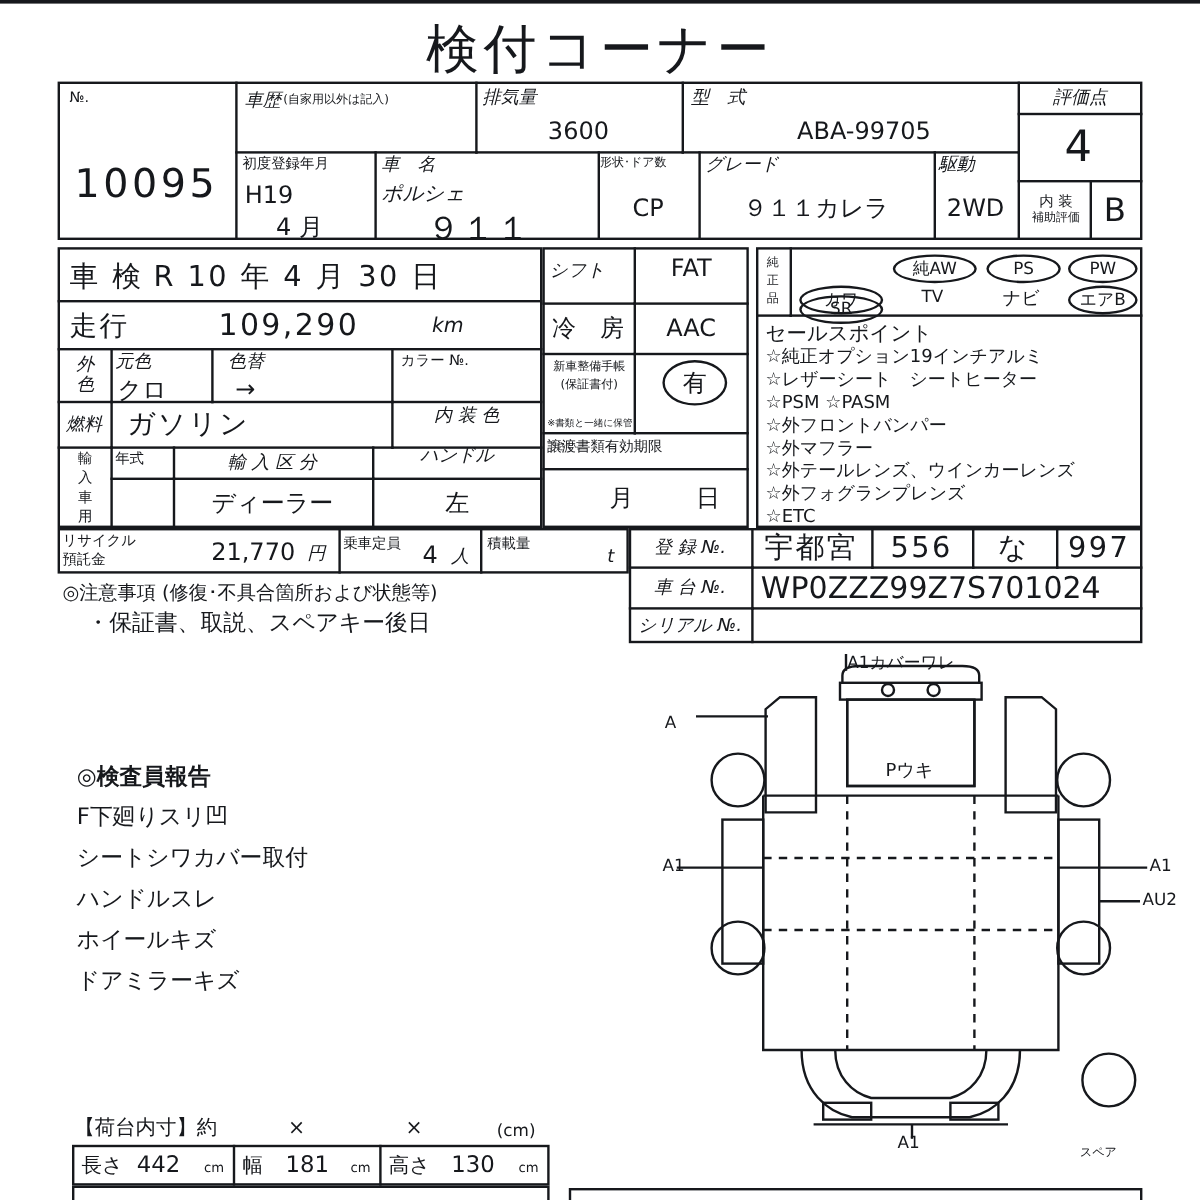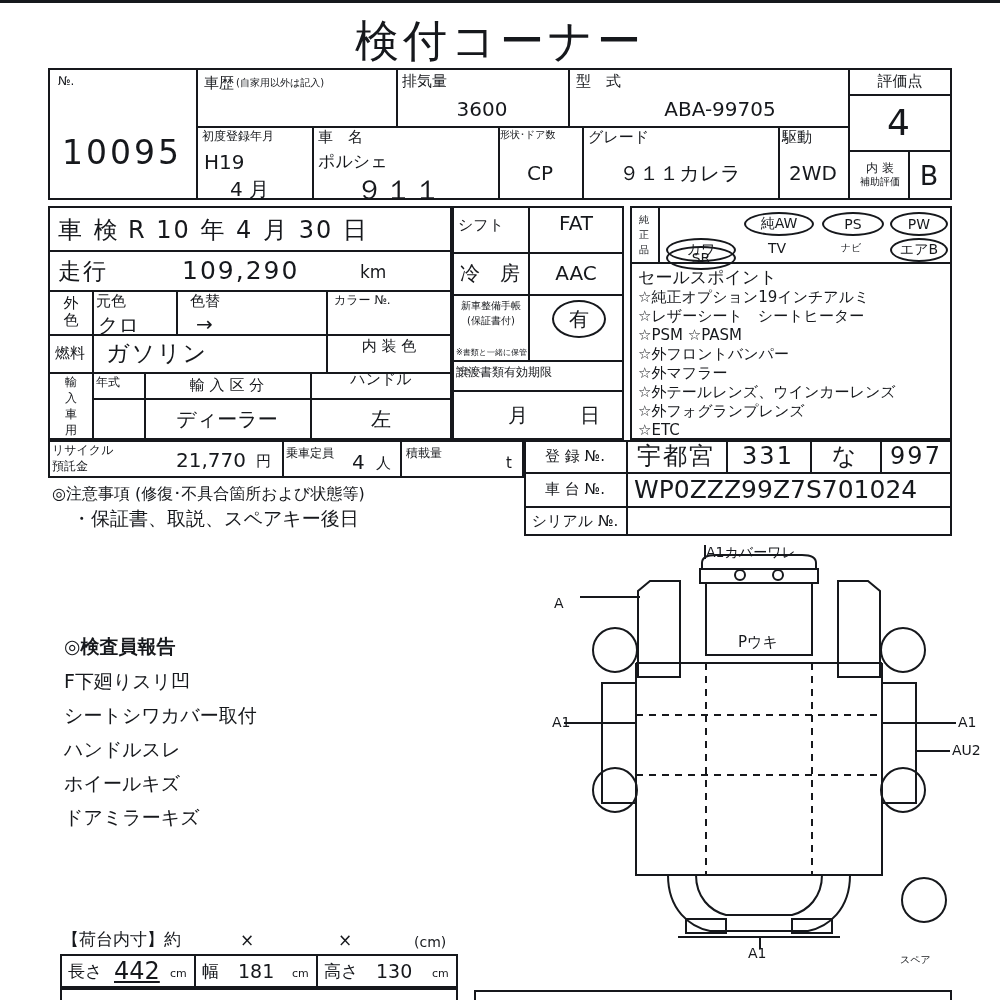--- a/index.html
+++ b/index.html
@@ -15,21 +15,21 @@
   .abs{position:absolute;}
   .bd{border:2px solid #16181c;box-sizing:border-box;}
   .bdb{border-bottom:2px solid #16181c;}
   .bdr{border-right:2px solid #16181c;}
   .c{display:flex;align-items:center;}
   .cc{display:flex;align-items:center;justify-content:center;}
   .title{
     font-size:44px;letter-spacing:4px;font-weight:500;
     text-align:center;width:100%;
   }
-  .lbl{font-size:15px;}
+  .lbl{font-size:15px;font-style:italic;}
   .lbl-s{font-size:12px;}
   .lbl-xs{font-size:10px;}
   .val{font-size:20px;}
   .val-lg{font-size:27px;letter-spacing:2px;}
   .val-xl{font-size:33px;letter-spacing:3px;}
   .oval{
     border:2px solid #16181c;border-radius:50%;
     display:flex;align-items:center;justify-content:center;
     font-size:14px;
   }
@@ -295,21 +295,21 @@
   <div class="abs" style="left:890px;top:212px;">
     <div class="oval" style="width:54px;height:20px;">PW</div>
   </div>
   <div class="abs" style="left:666px;top:238px;">
     <div class="oval" style="width:66px;height:20px;">カワ</div>
   </div>
   <div class="abs cc" style="left:744px;top:238px;width:66px;height:20px;">
     <span style="font-size:14px;">TV</span>
   </div>
   <div class="abs cc" style="left:822px;top:238px;width:58px;height:20px;">
-    <span style="font-size:10px;">ナビ</span>
+    <span style="font-size:15px;">ナビ</span>
   </div>
   <div class="abs" style="left:890px;top:238px;">
     <div class="oval" style="width:54px;height:20px;">エアB</div>
   </div>
 
   <div class="abs" style="left:638px;top:266px;">
     <span style="font-size:17px;">セールスポイント</span>
   </div>
   <div class="abs salespoints" style="left:638px;top:288px;width:310px;">
     <div>☆純正オプション19インチアルミ</div>
@@ -356,21 +356,21 @@
   <div class="abs bdb bdr" style="left:524px;top:440px;width:102px;height:32px;"></div>
   <div class="abs cc" style="left:524px;top:440px;width:102px;height:32px;">
     <span class="lbl">登 録 №.</span>
   </div>
   <div class="abs bdb bdr" style="left:626px;top:440px;width:100px;height:32px;"></div>
   <div class="abs cc" style="left:626px;top:440px;width:100px;height:32px;">
     <span class="val-lg" style="font-size:24px;">宇都宮</span>
   </div>
   <div class="abs bdb bdr" style="left:726px;top:440px;width:84px;height:32px;"></div>
   <div class="abs cc" style="left:726px;top:440px;width:84px;height:32px;">
-    <span class="val-lg" style="font-size:24px;">331</span>
+    <span class="val-lg" style="font-size:24px;">556</span>
   </div>
   <div class="abs bdb bdr" style="left:810px;top:440px;width:70px;height:32px;"></div>
   <div class="abs cc" style="left:810px;top:440px;width:70px;height:32px;">
     <span class="val-lg" style="font-size:24px;">な</span>
   </div>
   <div class="abs bdb" style="left:880px;top:440px;width:72px;height:32px;"></div>
   <div class="abs cc" style="left:880px;top:440px;width:72px;height:32px;">
     <span class="val-lg" style="font-size:24px;">997</span>
   </div>
 
@@ -503,21 +503,21 @@
   <div class="abs" style="left:414px;top:932px;">
     <span style="font-size:14px;">(cm)</span>
   </div>
 
   <div class="abs bd" style="left:60px;top:954px;width:398px;height:34px;"></div>
   <div class="abs bdr" style="left:60px;top:954px;width:134px;height:34px;"></div>
   <div class="abs c" style="left:68px;top:954px;height:34px;">
     <span style="font-size:17px;">長さ</span>
   </div>
   <div class="abs c" style="left:114px;top:954px;height:34px;">
-    <span style="font-size:24px;text-decoration:underline;">442</span>
+    <span style="font-size:19px;">442</span>
   </div>
   <div class="abs c" style="left:170px;top:960px;height:26px;">
     <span style="font-size:11px;">cm</span>
   </div>
 
   <div class="abs bdr" style="left:194px;top:954px;width:122px;height:34px;"></div>
   <div class="abs c" style="left:202px;top:954px;height:34px;">
     <span style="font-size:17px;">幅</span>
   </div>
   <div class="abs c" style="left:238px;top:954px;height:34px;">

